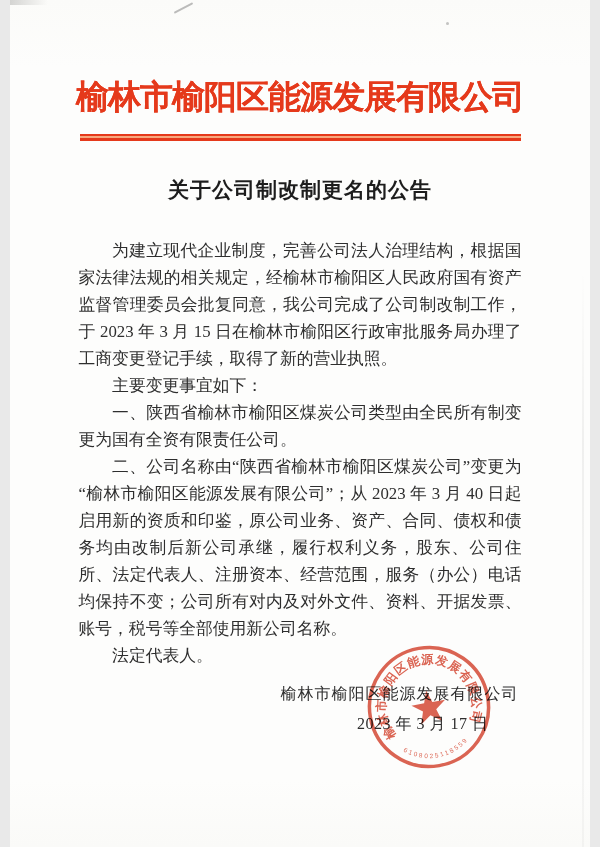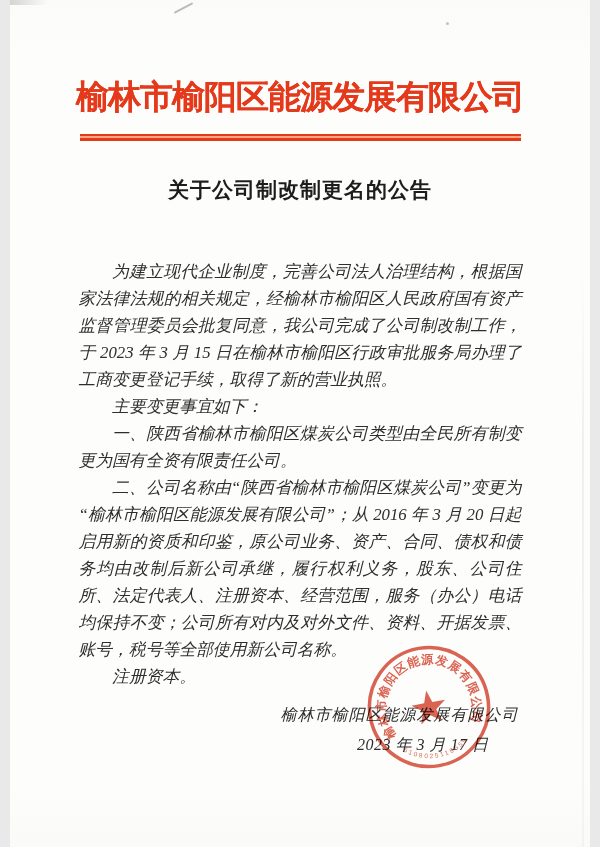--- a/index.html
+++ b/index.html
@@ -43,26 +43,25 @@
   .doc-title {
     margin:37px 0 16px; text-align:center;
     font-family:"Liberation Sans","DejaVu Sans",sans-serif;
     font-weight:600;
     font-size:21px; line-height:24px;
     letter-spacing:1px;
     color:var(--title-text,#1d1d1d);
   }
   
   .body {
-    width:443px; margin:56px auto 0;
+    width:443px; margin:35px auto 0;
     font-size:16.8px; line-height:27px;
     color:var(--body-text,#2e2e2e);
     text-align:justify;
     text-justify:inter-character;
-    font-style:italic;
   }
   .body p { margin:0; text-indent:2em; }
   .sign-company {
     margin-top:15px;
     text-align:right; padding-right:3px;
     font-size:16px; letter-spacing:1px; line-height:20px;
   }
   .sign-date {
     margin-top:10px;
     text-align:right; padding-right:33px;
@@ -103,22 +102,22 @@
   <h1 class="letterhead">榆林市榆阳区能源发展有限公司</h1>
 
   <div class="red-rule"></div>
 
   <h2 class="doc-title">关于公司制改制更名的公告</h2>
 
   <div class="body">
     <p>为建立现代企业制度，完善公司法人治理结构，根据国家法律法规的相关规定，经榆林市榆阳区人民政府国有资产监督管理委员会批复同意，我公司完成了公司制改制工作，于 2023 年 3 月 15 日在榆林市榆阳区行政审批服务局办理了工商变更登记手续，取得了新的营业执照。</p>
     <p>主要变更事宜如下：</p>
     <p>一、陕西省榆林市榆阳区煤炭公司类型由全民所有制变更为国有全资有限责任公司。</p>
-    <p>二、公司名称由“陕西省榆林市榆阳区煤炭公司”变更为“榆林市榆阳区能源发展有限公司”；从 2016 年 3 月 20 日起启用新的资质和印鉴，原公司业务、资产、合同、债权和债务均由改制后新公司承继，履行权利义务，股东、公司住所、法定代表人、注册资本、经营范围，服务（办公）电话均保持不变；公司所有对内及对外文件、资料、开据发票、账号，税号等全部使用新公司名称。</p>
-    <p>注册资本。</p>
+    <p>二、公司名称由“陕西省榆林市榆阳区煤炭公司”变更为“榆林市榆阳区能源发展有限公司”；从 2023 年 3 月 40 日起启用新的资质和印鉴，原公司业务、资产、合同、债权和债务均由改制后新公司承继，履行权利义务，股东、公司住所、法定代表人、注册资本、经营范围，服务（办公）电话均保持不变；公司所有对内及对外文件、资料、开据发票、账号，税号等全部使用新公司名称。</p>
+    <p>法定代表人。</p>
 
     <div class="sign-company">榆林市榆阳区能源发展有限公司</div>
     <div class="sign-date">2023 年 3 月 17 日</div>
   </div>
 
   <div class="seal">
     <svg viewBox="0 0 200 200" xmlns="http://www.w3.org/2000/svg">
       <circle class="ring" cx="100" cy="100" r="93"></circle>
       <path id="sealArcPath" fill="none" d="M 41.1 134 A 68 68 0 1 1 158.9 134"></path>
       <text class="arc-text" text-anchor="middle">

